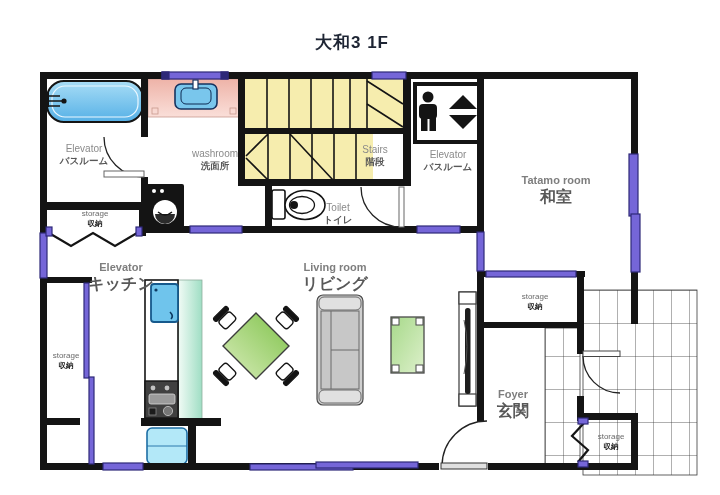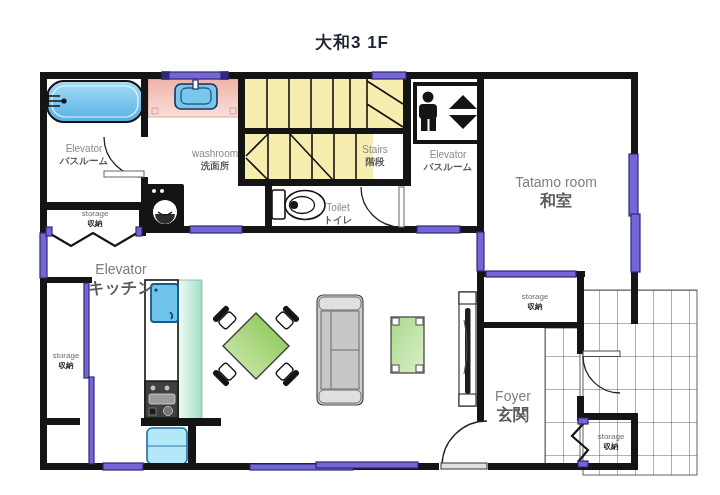--- a/index.html
+++ b/index.html
@@ -2,21 +2,21 @@
 <html><head>
 <meta charset="utf-8">
 <style>
   html,body{margin:0;padding:0;background:#fff;}
   #stage{position:relative;width:720px;height:495px;background:#ffffff;overflow:hidden;
          font-family:"Liberation Sans","DejaVu Sans",sans-serif;}
   #plan-svg{position:absolute;left:0;top:0;}
   .lbl{position:absolute;transform:translateX(-50%);text-align:center;line-height:1.22;white-space:nowrap;}
   .lbl .en{display:block;font-size:10px;color:#8a8a8a;}
   .lbl .jp{display:block;font-size:9.5px;font-weight:bold;color:#585858;}
-  .lbl.big .en{font-size:14px;color:#7e7e7e;}
+  .lbl.big .en{font-size:11px;color:#7e7e7e;font-weight:bold;}
   .lbl.big .jp{font-size:16px;}
   .lbl.small .en{font-size:8px;color:#6a6a6a;}
   .lbl.small .jp{font-size:7.5px;color:#222;}
   #title{position:absolute;left:272px;top:31px;width:160px;text-align:center;
          font-size:17px;font-weight:bold;color:#1d2433;letter-spacing:1px;}
 </style>
 </head>
 <body>
 
 <div id="stage">
@@ -278,20 +278,24 @@
       <span class="jp">バスルーム</span>
   </div>
   <div class="lbl big" style="left:556px;top:174px;">
     <span class="en">Tatamo room</span>
       <span class="jp">和室</span>
   </div>
   <div class="lbl big" style="left:121px;top:261px;">
     <span class="en">Elevator</span>
       <span class="jp">キッチン</span>
   </div>
+  <div class="lbl big" style="left:335px;top:261px;">
+    <span class="en">Living room</span>
+      <span class="jp">リビング</span>
+  </div>
   <div class="lbl big" style="left:513px;top:388px;">
     <span class="en">Foyer</span>
       <span class="jp">玄関</span>
   </div>
   <div class="lbl small" style="left:95px;top:209px;">
     <span class="en">storage</span>
       <span class="jp">収納</span>
   </div>
   <div class="lbl small" style="left:66px;top:351px;">
     <span class="en">storage</span>

